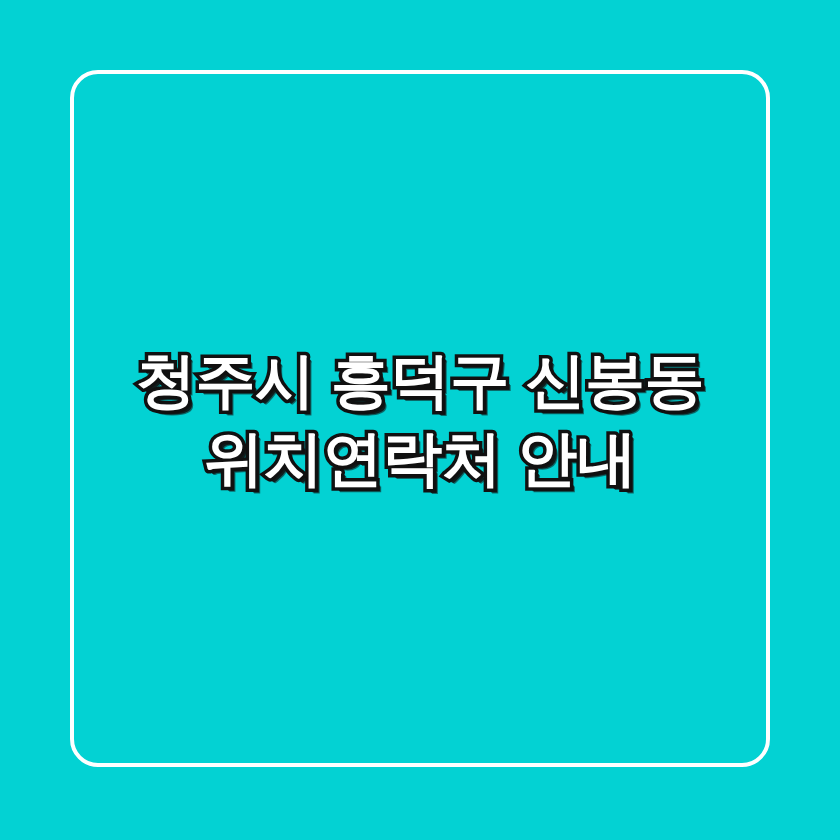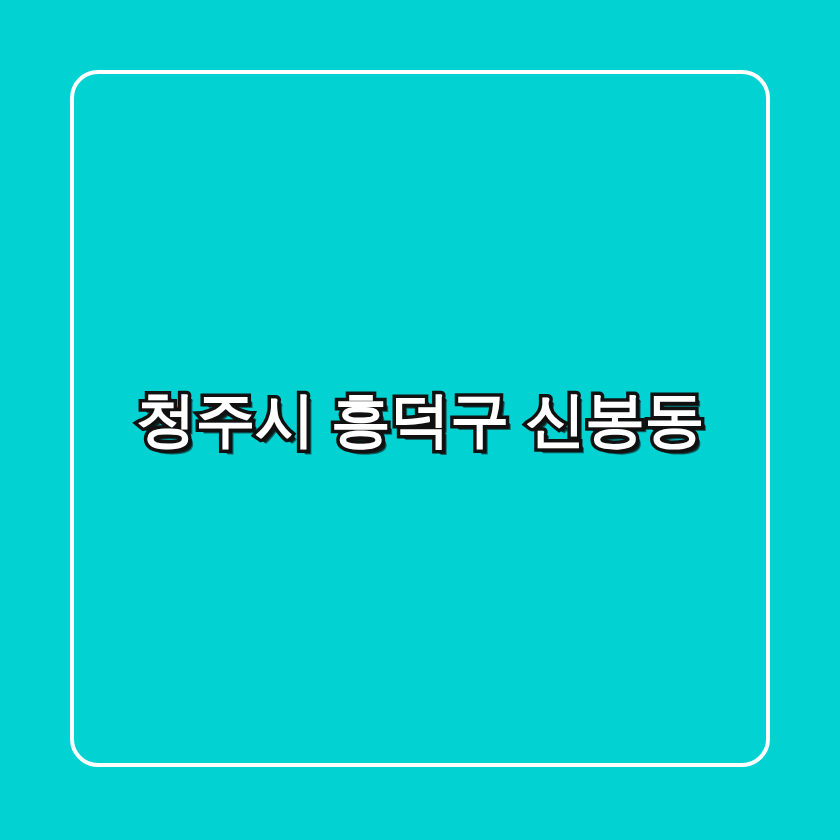--- a/index.html
+++ b/index.html
@@ -69,15 +69,16 @@
 </style>
 </head>
 <body>
 
 <div id="poster">
 
   <div id="frame"></div>
 
   <div id="headline">
     <span class="headline-line">청주시 흥덕구 신봉동</span>
+    <span class="headline-line">위치연락처 안내</span>
   </div>
 
 </div>
 
 </body></html>

